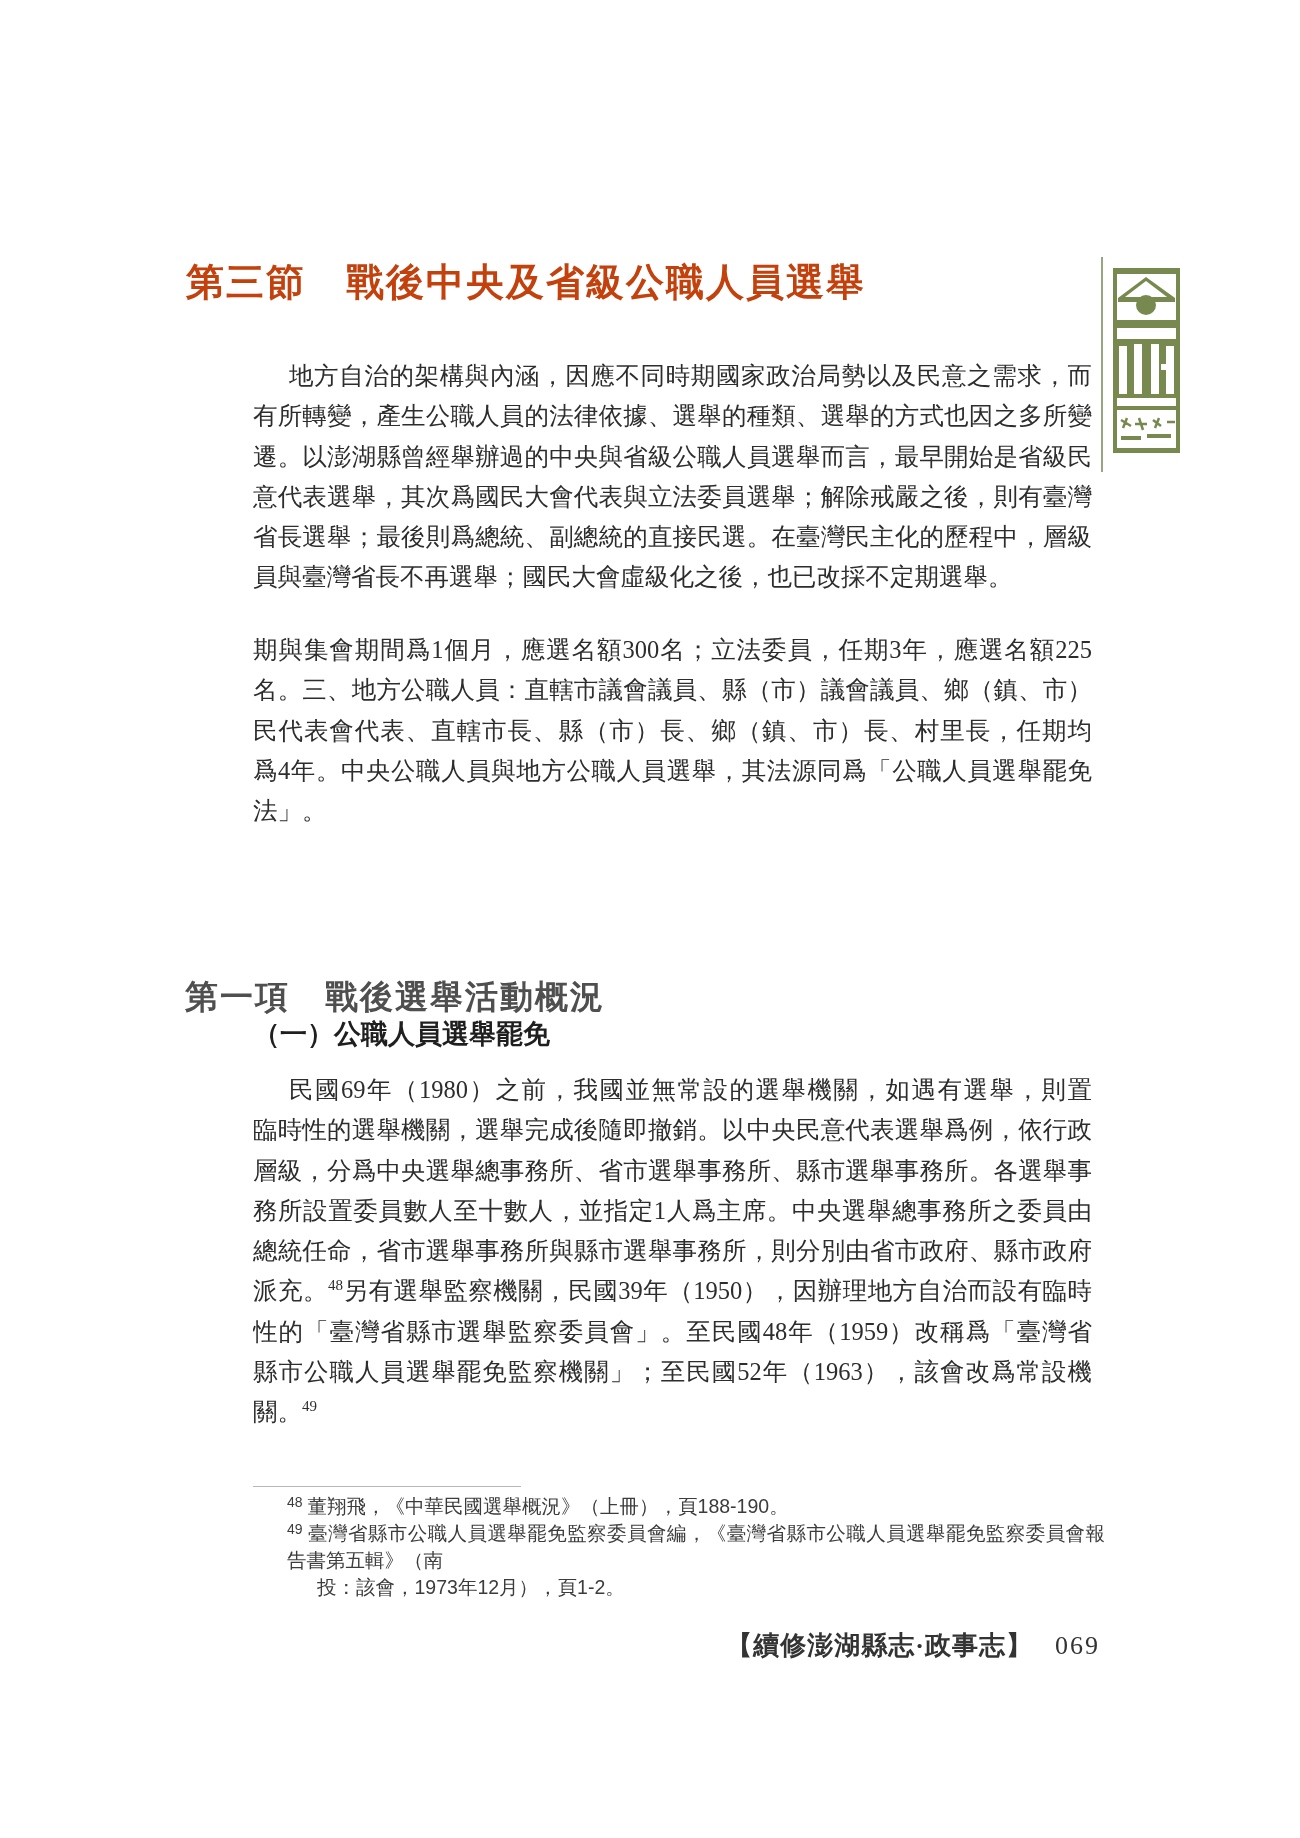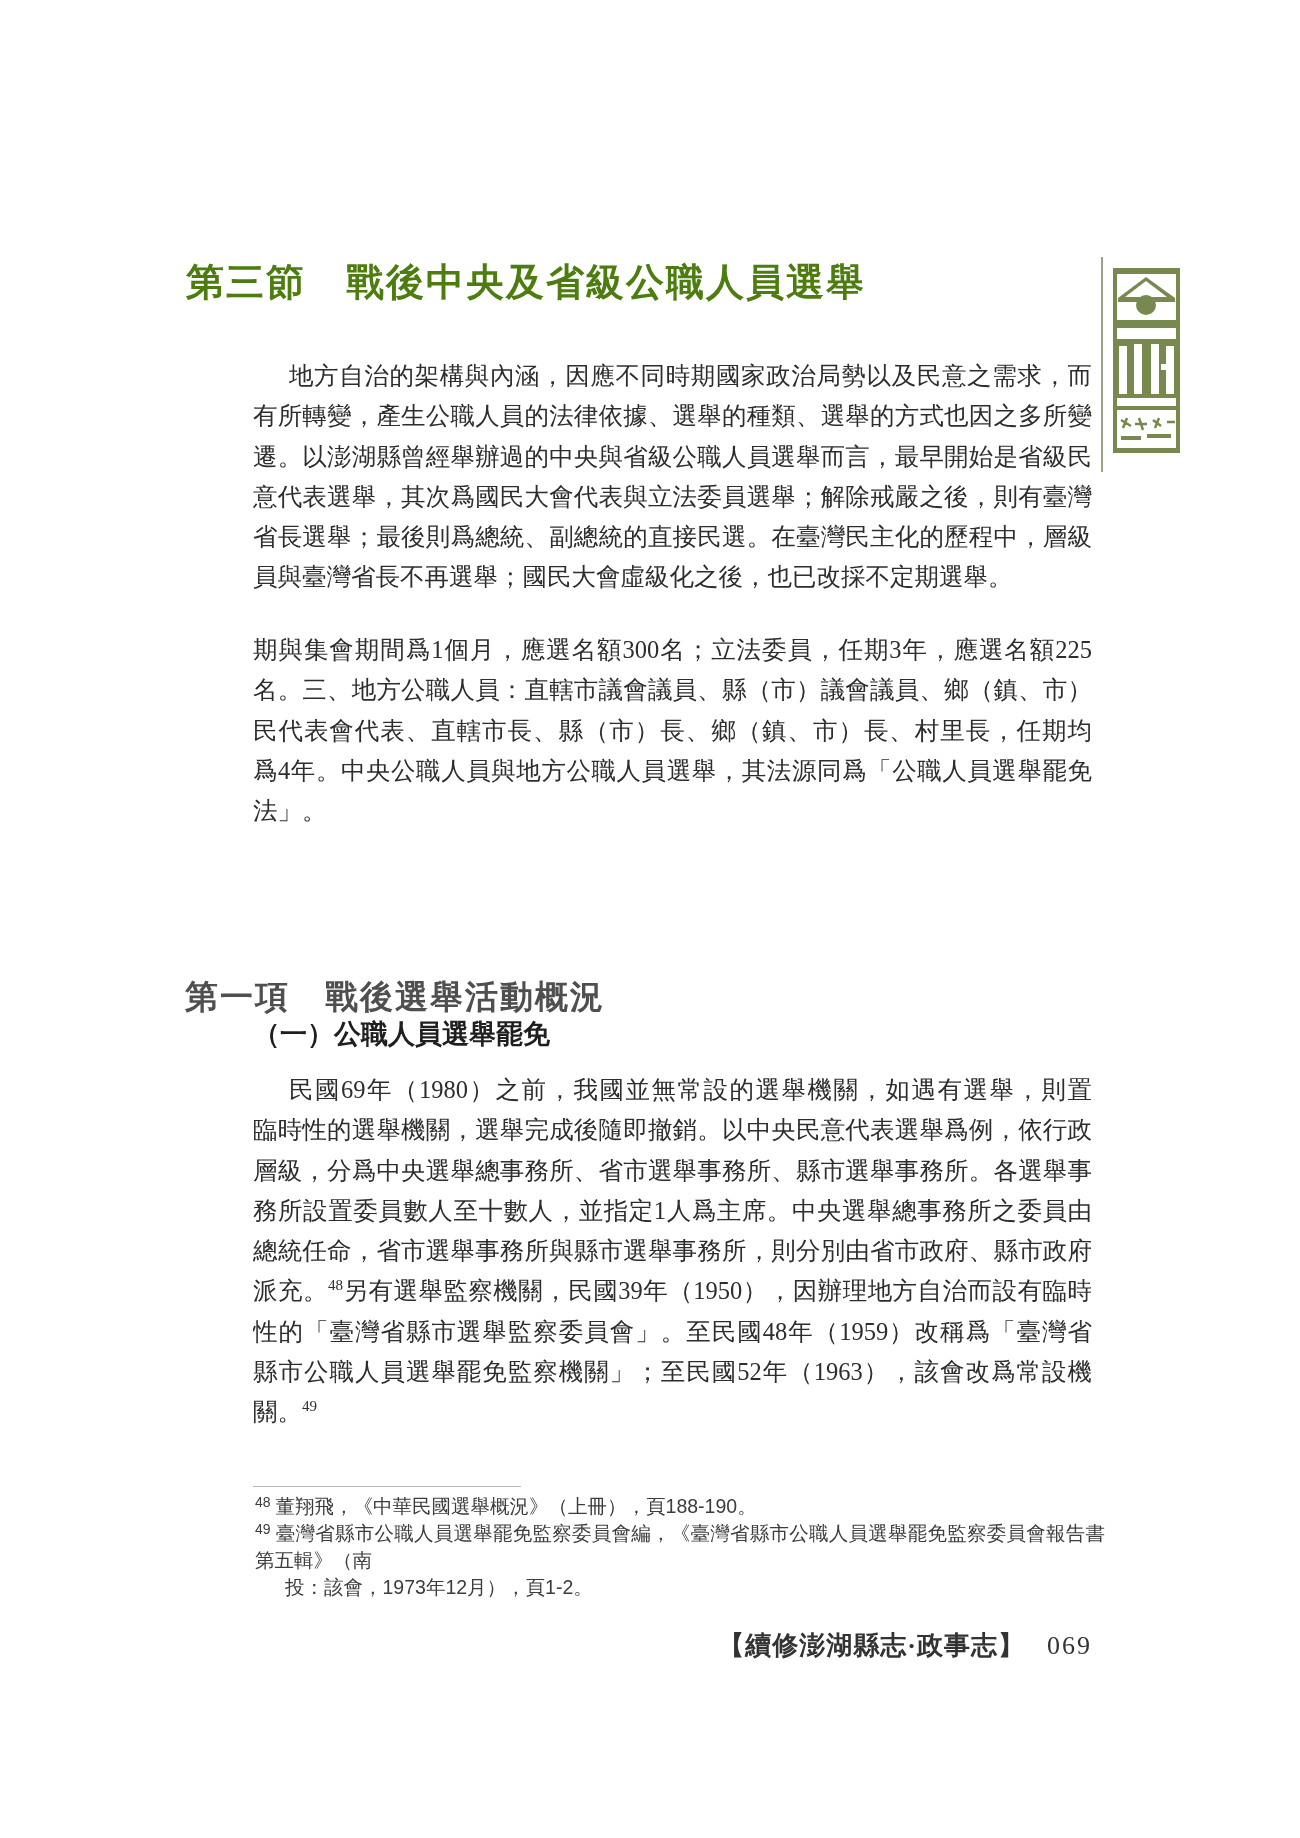--- a/index.html
+++ b/index.html
@@ -7,21 +7,21 @@
     width:1300px;height:1838px;background:#ffffff;position:relative;
     font-family:"Liberation Serif", serif;
     -webkit-font-smoothing:antialiased;
   }
   .page{position:absolute;inset:0;overflow:hidden;}
 
   
   .section-title{
     position:absolute;left:186px;top:262px;margin:0;
     font-size:38px;line-height:40px;font-weight:700;
-    color:#4d7c0f;letter-spacing:2px;
+    color:#c2410c;letter-spacing:2px;
     font-family:"Liberation Serif", serif;
   }
 
   
   .ornament-rule{
     position:absolute;left:1101px;top:257px;width:2px;height:215px;
     background:#97a681;
   }
   .ornament{
     position:absolute;left:1113px;top:268px;width:67px;height:185px;
@@ -62,27 +62,27 @@
   
   .fn-rule{
     position:absolute;left:253px;top:1486px;width:268px;height:1px;
     background:#b8b8b8;
   }
   .footnotes{
     position:absolute;left:255px;top:1493px;width:850px;
     font-family:"Liberation Sans", sans-serif;
     font-size:19.5px;color:#3c3c3c;
   }
-  .fn-line{line-height:27px;text-align:justify;}
+  .fn-line{line-height:27px;text-align:justify;margin-left:32px;}
   .fn-line sup{font-size:14px;vertical-align:6px;margin-right:5px;line-height:0;}
   .fn-line.cont{padding-left:30px;}
 
   
   .footer{
-    position:absolute;top:1628px;right:208px;
+    position:absolute;top:1628px;right:200px;
     font-size:26px;color:#333333;white-space:nowrap;
     font-family:"Liberation Serif", serif;
   }
   .footer .book-label{font-weight:600;letter-spacing:1px;}
   .footer .page-number{margin-left:22px;letter-spacing:2px;}
 </style>
 </head>
 <body>
 
 <div class="page">

